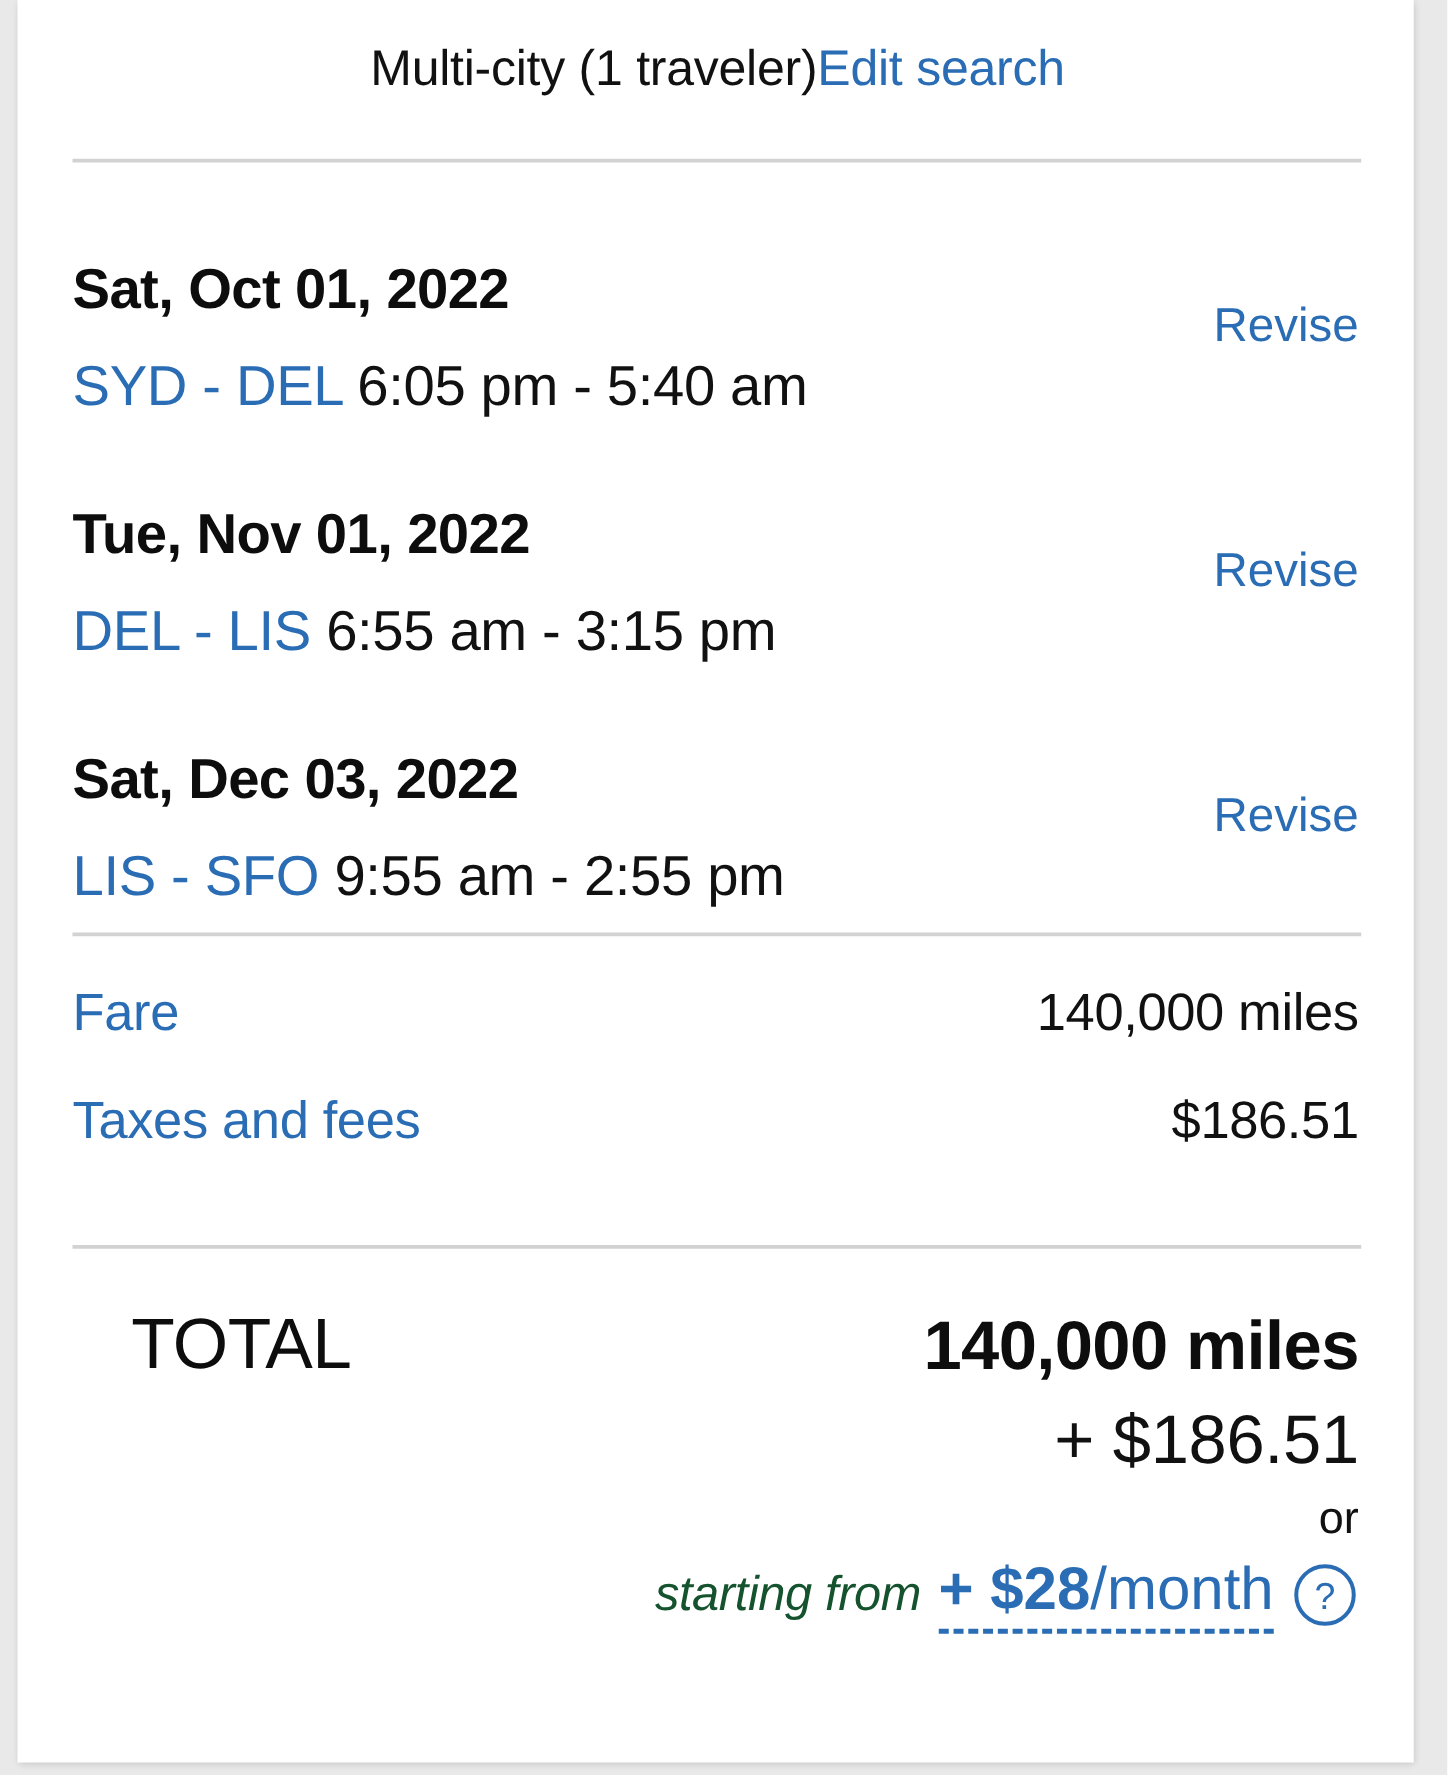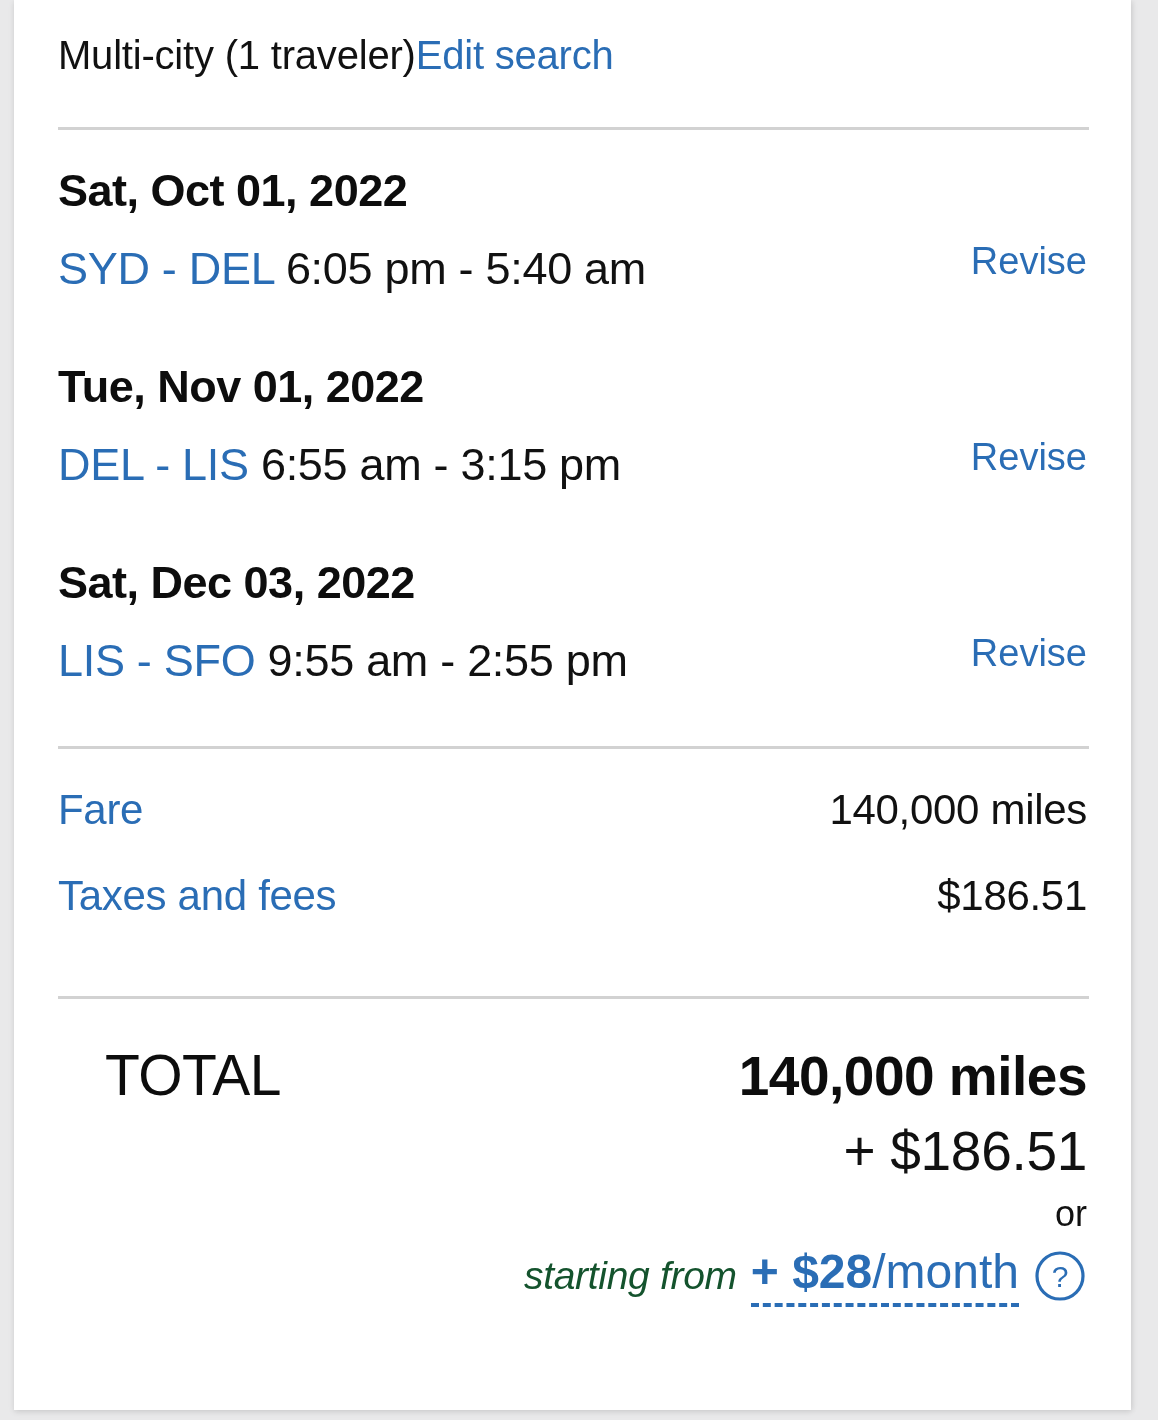--- a/index.html
+++ b/index.html
@@ -34,21 +34,21 @@
 
   
   .header-row {
     position: absolute;
     left: 44px;
     right: 41px;
     top: 22px;
     height: 66px;
     display: flex;
     align-items: center;
-    justify-content: flex-start;
+    justify-content: center;
   }
   .trip-type {
     font-size: 40px;
     color: #111111;
     font-weight: 400;
     letter-spacing: -0.2px;
     white-space: nowrap;
   }
   .edit-search {
     font-size: 40px;
@@ -80,20 +80,21 @@
     padding: 0 42px 0 44px;
   }
   .seg-text { position: absolute; left: 44px; top: 0; }
   .seg-date {
     font-size: 45px;
     font-weight: 700;
     color: #0d0d0d;
     line-height: 62px;
     letter-spacing: -0.5px;
     white-space: nowrap;
+    margin-top: 40px;
   }
   .seg-route {
     font-size: 45px;
     font-weight: 400;
     color: #111111;
     line-height: 62px;
     letter-spacing: -0.3px;
     margin-top: 16px;
     white-space: nowrap;
   }

